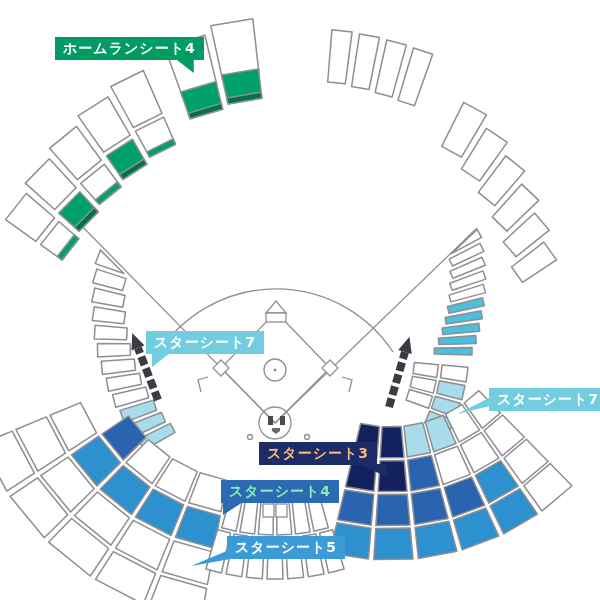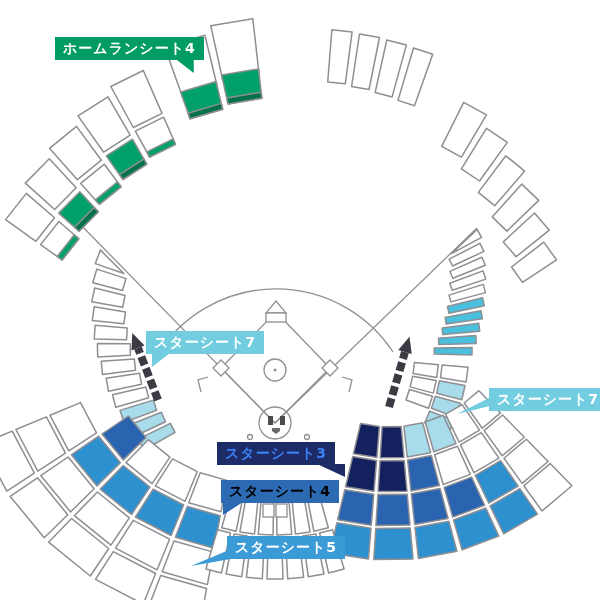--- a/index.html
+++ b/index.html
@@ -191,26 +191,26 @@
   <div class="bubble" id="lbl-star7-left" style="background-color: rgb(114, 205, 225); color: rgb(255, 255, 255);">
     <span>スターシート7</span>
     <span class="tail"></span>
   </div>
 
   <div class="bubble" id="lbl-star7-right" style="background-color: rgb(114, 205, 225); color: rgb(255, 255, 255);">
     <span>スターシート7</span>
     <span class="tail"></span>
   </div>
 
-  <div class="bubble" id="lbl-star3" style="background-color: rgb(29, 43, 102); color: #3b82f6;">
+  <div class="bubble" id="lbl-star3" style="background-color: rgb(29, 43, 102); color: #fdba74; margin-left: 42px;">
     <span>スターシート3</span>
     <span class="tail"></span>
   </div>
 
-  <div class="bubble" id="lbl-star4" style="background-color: rgb(44, 107, 180); color: #000000;">
+  <div class="bubble" id="lbl-star4" style="background-color: rgb(44, 107, 180); color: #86efac;">
     <span>スターシート4</span>
     <span class="tail"></span>
   </div>
 
   <div class="bubble" id="lbl-star5" style="background-color: rgb(58, 155, 214); color: rgb(255, 255, 255);">
     <span>スターシート5</span>
     <span class="tail"></span>
   </div>
 </div>
 

